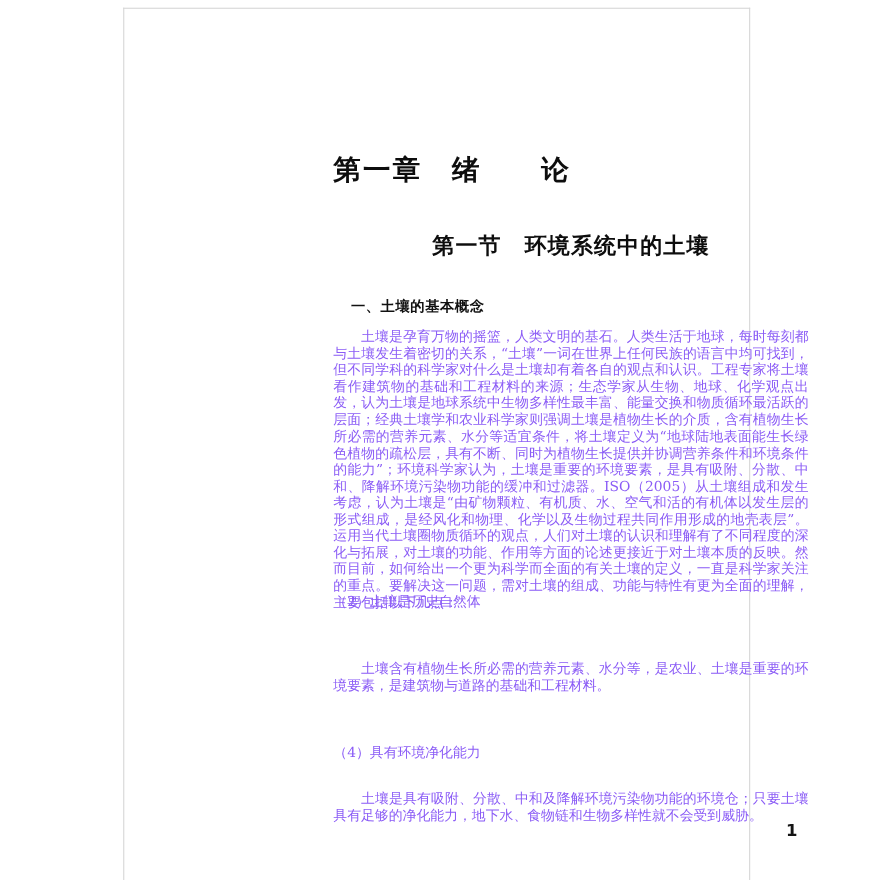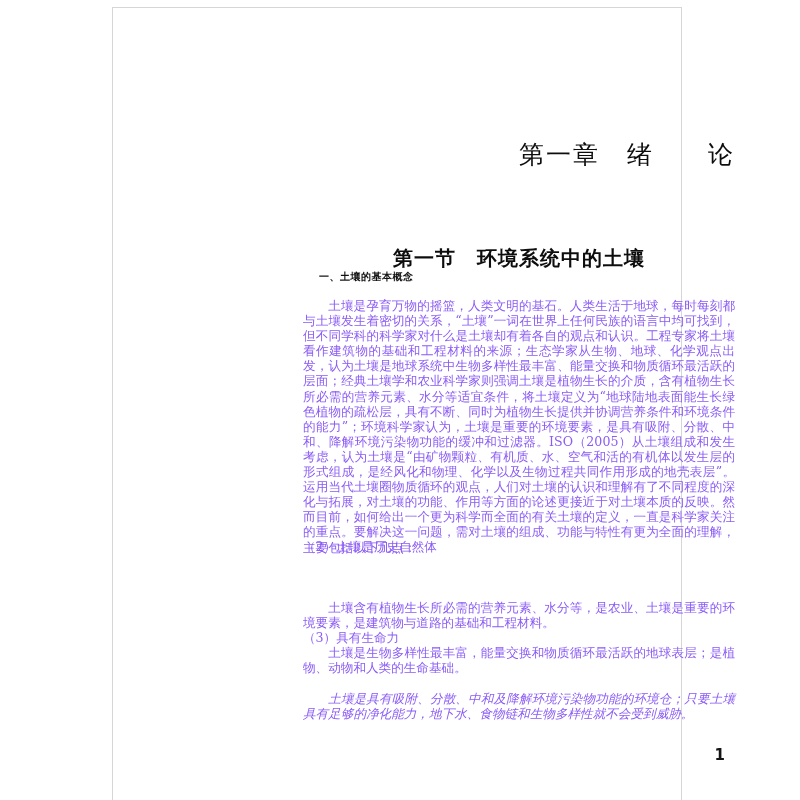--- a/index.html
+++ b/index.html
@@ -32,51 +32,50 @@
     top: 0;
     width: 432px;
     height: 800px;
   }
 
   .chapter-title {
     position: absolute;
     left: 0;
     top: 130px;
     width: 432px;
-    text-align: right;
+    text-align: left;
     font-family: "DejaVu Serif", "Liberation Serif", serif;
-    font-weight: normal;
+    font-weight: bold;
     font-size: 25px;
     letter-spacing: 2px;
     color: #0d0d0d;
     white-space: pre;
   }
 
   .section-title {
     position: absolute;
     left: 0;
     top: 202px;
     width: 432px;
     text-align: center;
     font-family: "DejaVu Serif", "Liberation Serif", serif;
     font-weight: bold;
     font-size: 20px;
     letter-spacing: 1px;
     color: #0d0d0d;
     white-space: pre;
-    margin-top: 35px;
   }
 
   .subsection-title {
     position: absolute;
     left: 16px;
     top: 262px;
     font-family: Liberation Serif, serif;
     font-weight: bold;
-    font-size: 10px;
+    font-size: 13px;
     letter-spacing: 0.5px;
     color: #111111;
   }
 
   .body-block {
     position: absolute;
     left: 0;
     width: 432px;
     font-family: "DejaVu Serif", "Liberation Serif", serif;
     font-size: 12.6px;
@@ -91,21 +90,21 @@
   .indent { text-indent: 2em; }
 
   #para-main  { top: 290px; }
   #item-1-h   { top: 531px; }
   #item-1-p   { top: 546px; }
   #item-2-h   { top: 577px; }
   #item-2-p   { top: 592px; }
   #item-3-h   { top: 622px; }
   #item-3-p   { top: 637px; }
   #item-4-h   { top: 668px; }
-  #item-4-p   { top: 683px; font-style: italic; }
+  #item-4-p   { top: 710px; }
 
   .folio {
     position: absolute;
     right: 10px;
     top: 738px;
     font-family: "DejaVu Sans", "Liberation Sans", sans-serif;
     font-weight: bold;
     font-size: 15px;
     color: #141414;
   }
@@ -122,21 +121,20 @@
     <div class="section-title">第一节　环境系统中的土壤</div>
 
     <div class="subsection-title">一、土壤的基本概念</div>
 
     <div class="body-block indent" id="para-main">土壤是孕育万物的摇篮，人类文明的基石。人类生活于地球，每时每刻都与土壤发生着密切的关系，“土壤”一词在世界上任何民族的语言中均可找到，但不同学科的科学家对什么是土壤却有着各自的观点和认识。工程专家将土壤看作建筑物的基础和工程材料的来源；生态学家从生物、地球、化学观点出发，认为土壤是地球系统中生物多样性最丰富、能量交换和物质循环最活跃的层面；经典土壤学和农业科学家则强调土壤是植物生长的介质，含有植物生长所必需的营养元素、水分等适宜条件，将土壤定义为“地球陆地表面能生长绿色植物的疏松层，具有不断、同时为植物生长提供并协调营养条件和环境条件的能力”；环境科学家认为，土壤是重要的环境要素，是具有吸附、分散、中和、降解环境污染物功能的缓冲和过滤器。ISO（2005）从土壤组成和发生考虑，认为土壤是“由矿物颗粒、有机质、水、空气和活的有机体以发生层的形式组成，是经风化和物理、化学以及生物过程共同作用形成的地壳表层”。运用当代土壤圈物质循环的观点，人们对土壤的认识和理解有了不同程度的深化与拓展，对土壤的功能、作用等方面的论述更接近于对土壤本质的反映。然而目前，如何给出一个更为科学而全面的有关土壤的定义，一直是科学家关注的重点。要解决这一问题，需对土壤的组成、功能与特性有更为全面的理解，主要包括以下几点：</div>
 
     <div class="body-block" id="item-1-h">（2）土壤是历史自然体</div>
 
     <div class="body-block indent" id="item-2-p">土壤含有植物生长所必需的营养元素、水分等，是农业、土壤是重要的环境要素，是建筑物与道路的基础和工程材料。</div>
 
-    <div class="body-block" id="item-3-h">（3）具有生命力</div>
-    <div class="body-block indent" id="item-3-p">土壤是生物多样性最丰富，能量交换和物质循环最活跃的地球表层；是植物、动物和人类的生命基础。</div>
 
+    <div class="body-block" id="item-4-h">（4）具有环境净化能力</div>
     <div class="body-block indent" id="item-4-p">土壤是具有吸附、分散、中和及降解环境污染物功能的环境仓；只要土壤具有足够的净化能力，地下水、食物链和生物多样性就不会受到威胁。</div>
 
     <div class="folio">1</div>
 
   </div>
 </div>
 
 </body></html>

